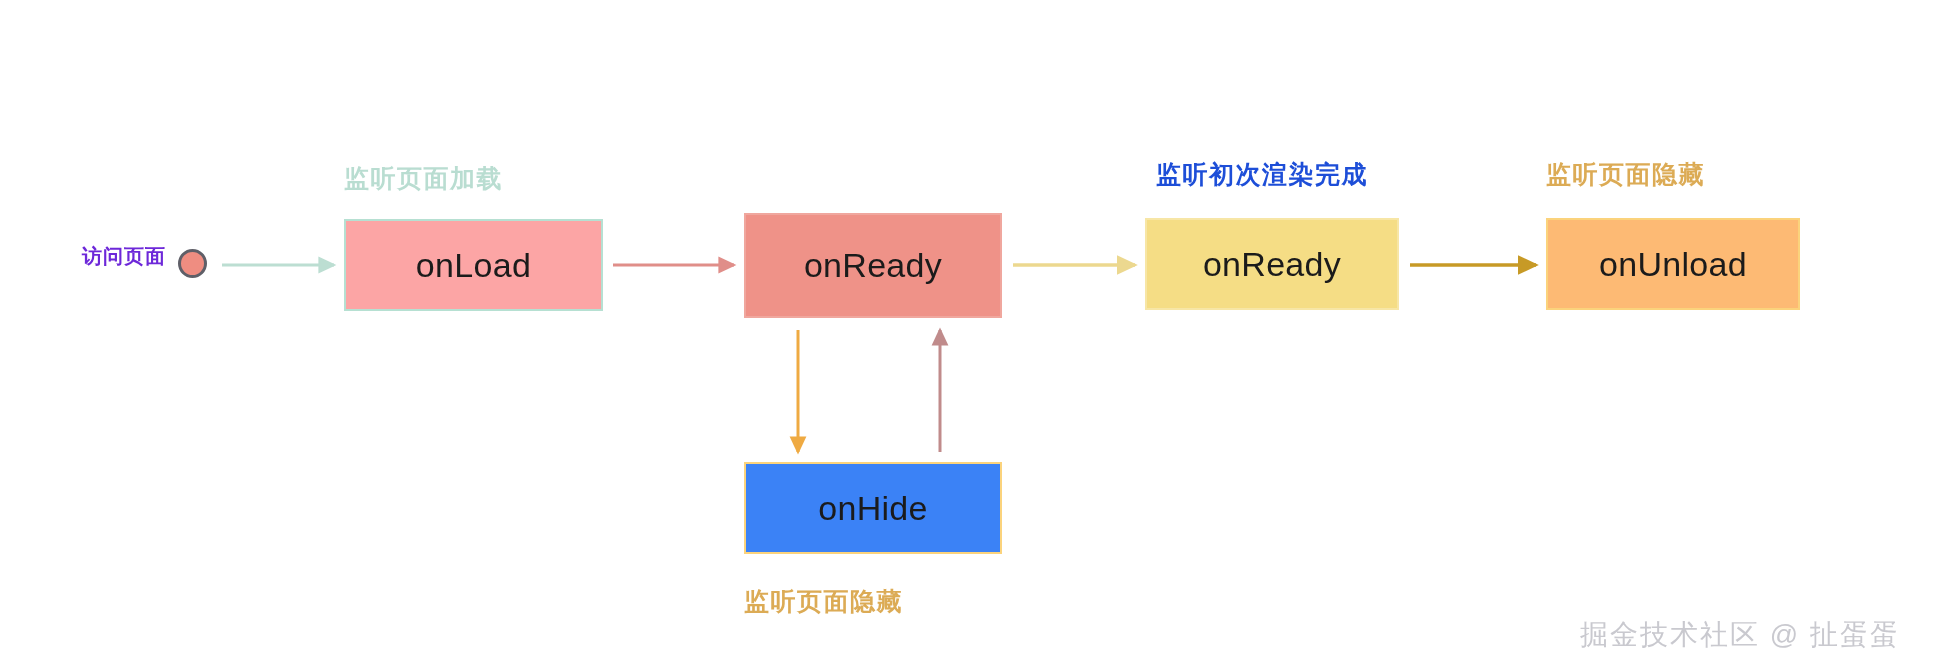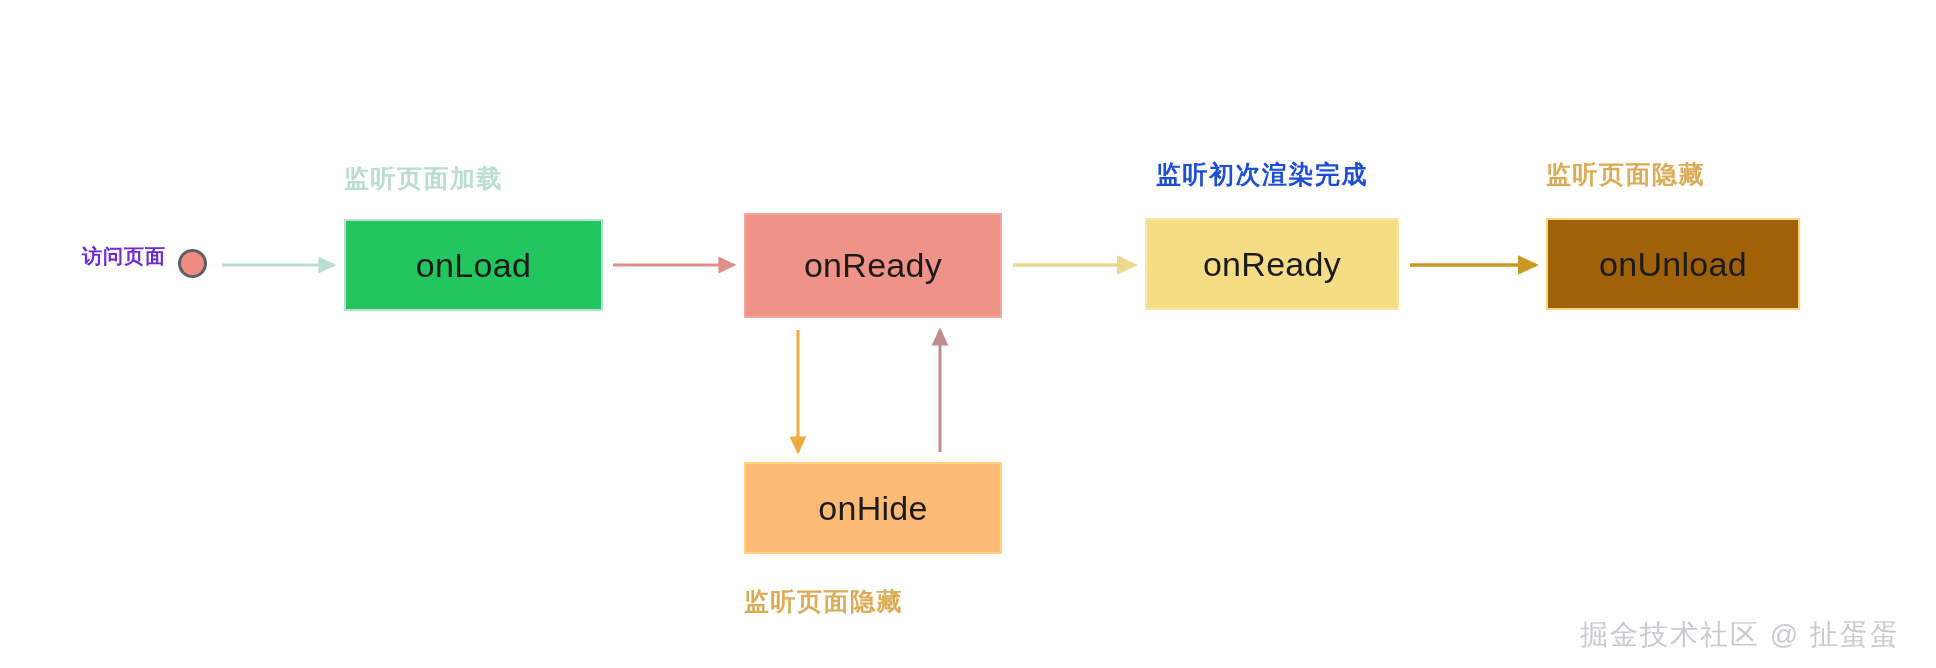--- a/index.html
+++ b/index.html
@@ -51,41 +51,41 @@
     display: flex;
     align-items: center;
     justify-content: center;
     font-size: 34px;
     font-weight: 400;
     color: #1b1b1b;
     letter-spacing: 0.3px;
   }
   .node-onload {
     left: 344px;  top: 219px;  width: 259px; height: 92px;
-    background: #22c55e;
+    background: #fca5a5;
     border: 2px solid #b6e0d2;
   }
   .node-onshow {
     left: 744px;  top: 213px;  width: 258px; height: 105px;
     background: #ef9288;
     border: 2px solid #f0a79e;
   }
   .node-onready {
     left: 1145px; top: 218px;  width: 254px; height: 92px;
     background: #f5dd85;
     border: 2px solid #f7e6a6;
   }
   .node-onunload {
     left: 1546px; top: 218px;  width: 254px; height: 92px;
-    background: #a16207;
+    background: #fdba74;
     border: 2px solid #fbd37c;
   }
   .node-onhide {
     left: 744px;  top: 462px;  width: 258px; height: 92px;
-    background: #fdba74;
+    background: #3b82f6;
     border: 2px solid #fbd37c;
   }
 
   
   .caption {
     font-size: 25px;
     font-weight: 700;
     letter-spacing: 1.5px;
     white-space: nowrap;
   }

